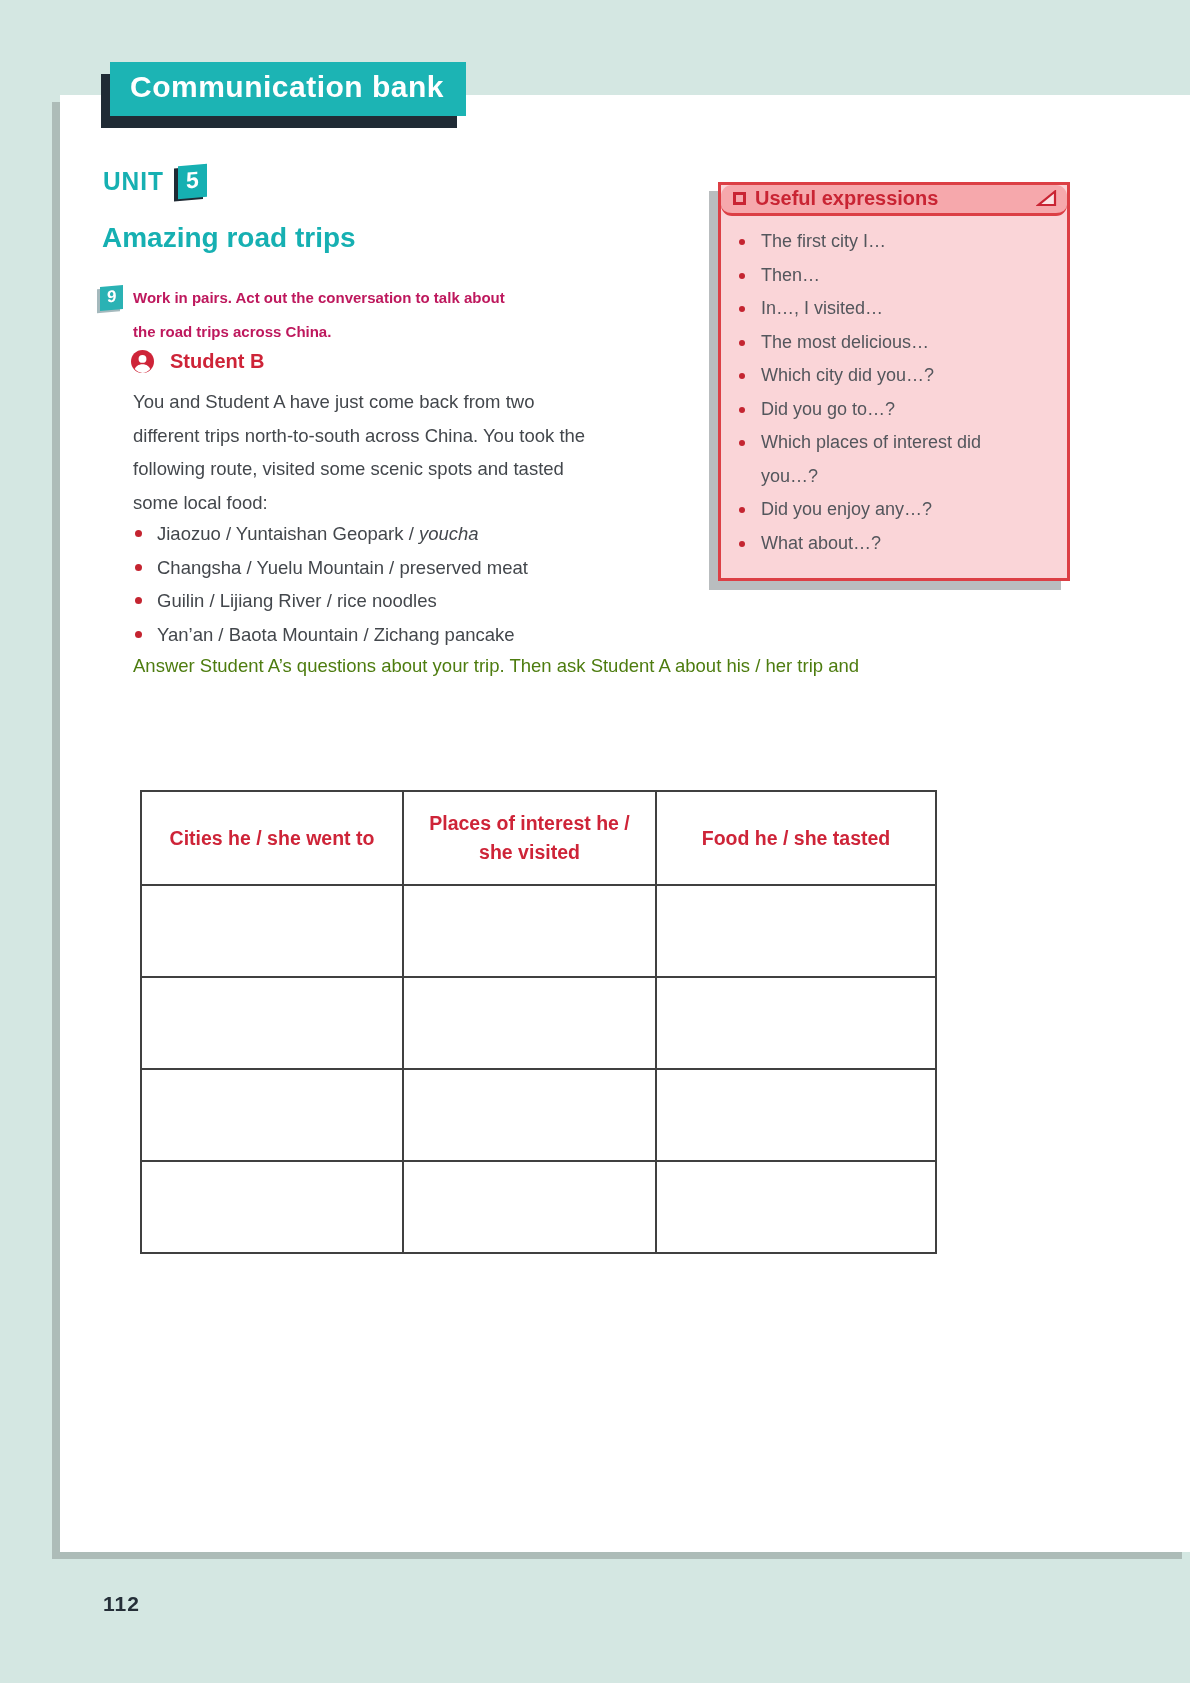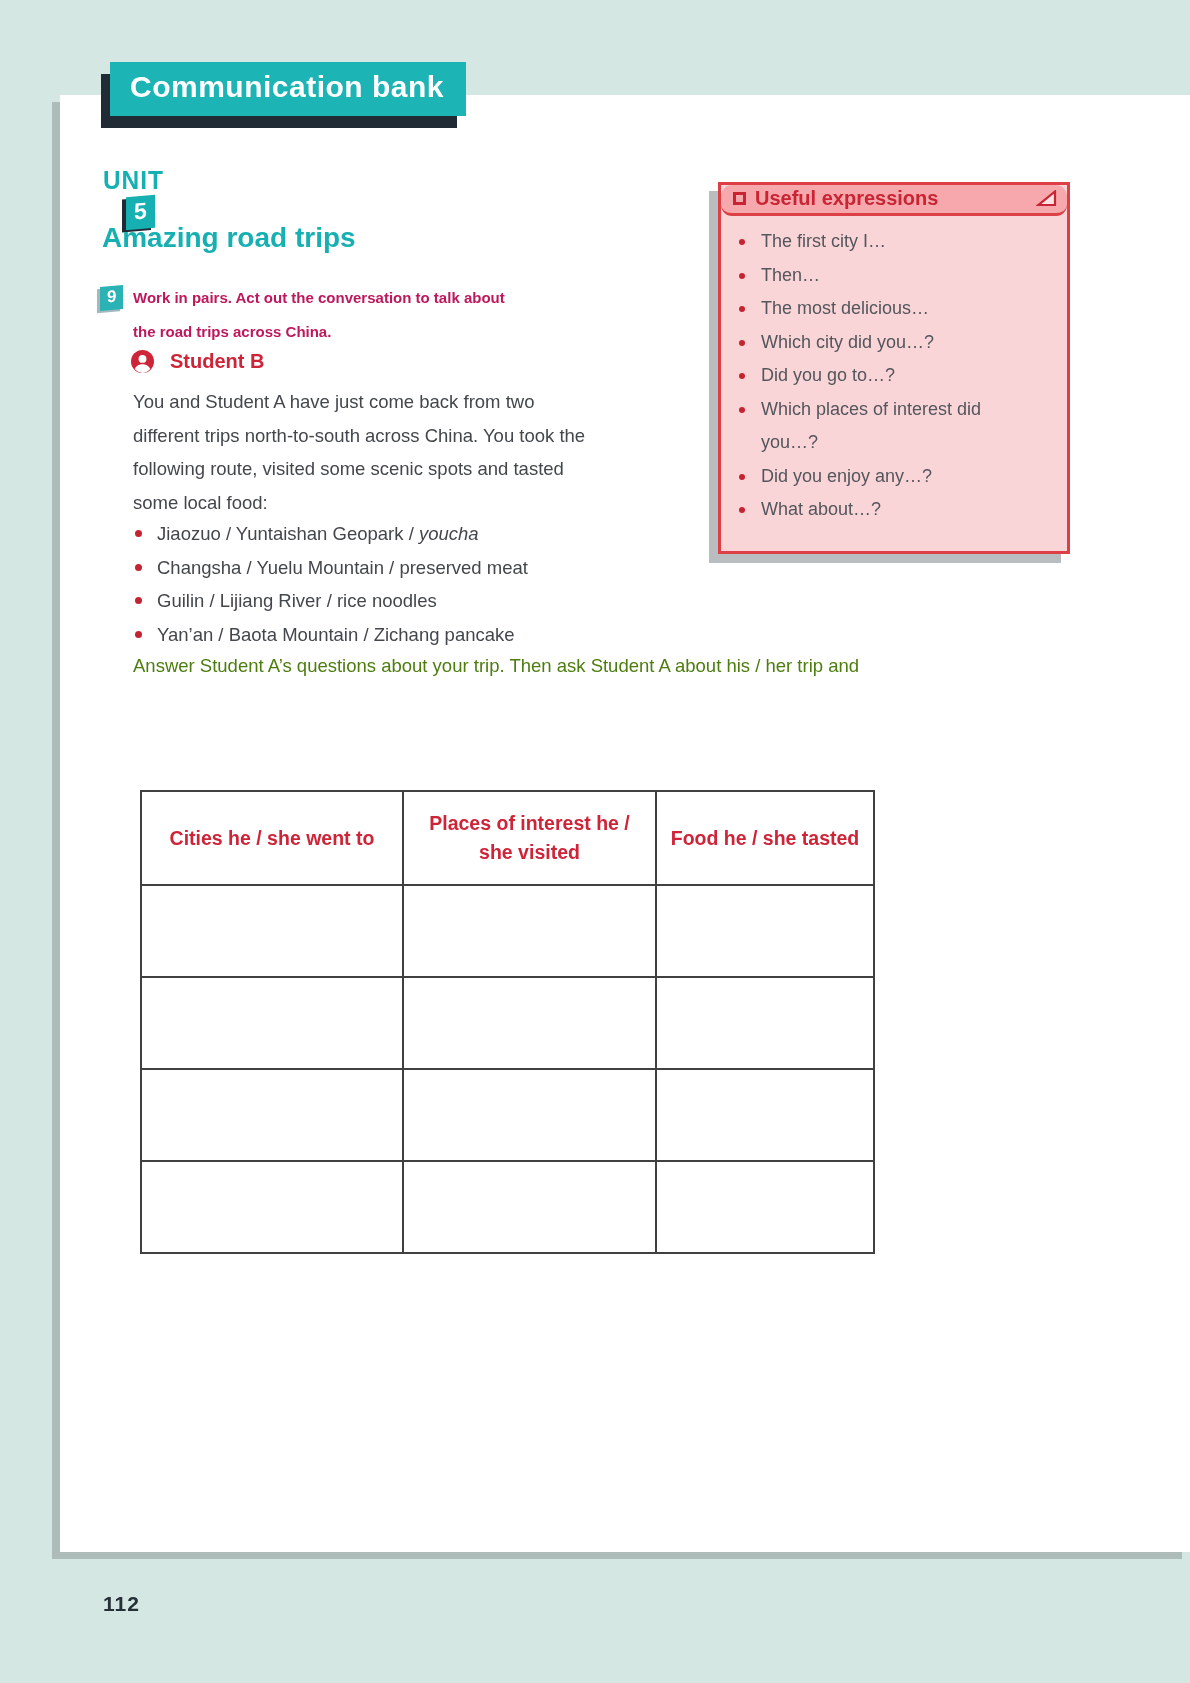--- a/index.html
+++ b/index.html
@@ -20,21 +20,21 @@
   
   .banner {
     position:absolute; left:110px; top:62px;
     background:#1cb4b4; color:#ffffff;
     font-size:30px; font-weight:bold; letter-spacing:0.5px;
     padding:8px 22px 12px 20px;
     box-shadow:-9px 12px 0 #202b35;
   }
 
   
-  .unit-row { position:absolute; left:103px; top:165px; display:flex; align-items:center;flex-direction:column; }
+  .unit-row { position:absolute; left:103px; top:165px; display:flex; align-items:center; }
   .unit-label {
     color:#16b0b2; font-size:26px; font-weight:800;
     letter-spacing:1px; transform:scaleX(0.94); transform-origin:left;
   }
   .unit-badge {
     display:inline-block; background:#16b0b2; color:#fff;
     font-size:23px; font-weight:bold; padding:2px 8px 4px;
     margin-left:10px; transform:skewY(-5deg);
     box-shadow:-4px 2px 0 #1f2a34;
   }
@@ -83,37 +83,37 @@
     border:3px solid #dc3f45; background:#fad5d8;
     box-shadow:-9px 9px 0 #b9bdbf;
   }
   .expr-header {
     background:#f6a8ac; border-bottom:3px solid #dc3f45;
     display:flex; align-items:center; padding:2px 10px 3px 12px;border-radius:11px;
   }
   .expr-square { width:13px; height:13px; border:3px solid #c92433; margin-right:9px; flex:0 0 auto; }
   .expr-title { color:#c92433; font-size:20px; font-weight:bold; }
   .expr-tri { margin-left:auto; flex:0 0 auto; display:flex; }
-  .expr-body { padding:9px 10px 24px 14px; }
+  .expr-body { padding:9px 10px 18px 14px; }
   .expr-item { position:relative; padding-left:26px; font-size:18px; color:#53565c; line-height:33.5px; }
   .expr-item .dot { left:4px; top:14px; width:6px; height:6px; }
   .expr-cont { padding-left:26px; font-size:18px; color:#53565c; line-height:33.5px; }
 
   
   .fill-table {
     position:absolute; left:140px; top:790px;
     border-collapse:collapse; table-layout:fixed; background:#fff;
   }
   .fill-table th, .fill-table td { border:2px solid #404040; }
   .fill-table th {
     height:94px; color:#ce2438; font-size:19.5px; font-weight:bold;
     line-height:29px; text-align:center; vertical-align:middle; padding:0 10px;
   }
   .fill-table td { height:92px; }
-  .c1 { width:262px; } .c2 { width:253px; } .c3 { width:218px; }
+  .c1 { width:262px; } .c2 { width:253px; } .c3 { width:280px; }
 
   .page-num {
     position:absolute; left:103px; top:1592px;
     font-size:21px; font-weight:bold; color:#252f38; letter-spacing:1px;text-align:right;
   }
 </style>
 </head>
 <body>
 
 <div class="stage">
@@ -181,20 +181,21 @@
       <span class="expr-title">Useful expressions</span>
       <span class="expr-tri">
         <svg width="21" height="17" viewBox="0 0 21 17">
           <path d="M19 1.5 L19 15 L2.5 15 Z" fill="#fbe3e4" stroke="#c92433" stroke-width="2.2" stroke-linejoin="miter"></path>
         </svg>
       </span>
     </div>
     <div class="expr-body">
       <div class="expr-item"><span class="dot"></span><span>The first city I…</span></div>
       <div class="expr-item"><span class="dot"></span><span>Then…</span></div>
+      <div class="expr-item"><span class="dot"></span><span>In…, I visited…</span></div>
       <div class="expr-item"><span class="dot"></span><span>The most delicious…</span></div>
       <div class="expr-item"><span class="dot"></span><span>Which city did you…?</span></div>
       <div class="expr-item"><span class="dot"></span><span>Did you go to…?</span></div>
       <div class="expr-item"><span class="dot"></span><span>Which places of interest did</span></div>
       <div class="expr-cont">you…?</div>
       <div class="expr-item"><span class="dot"></span><span>Did you enjoy any…?</span></div>
       <div class="expr-item"><span class="dot"></span><span>What about…?</span></div>
     </div>
   </div>
 

